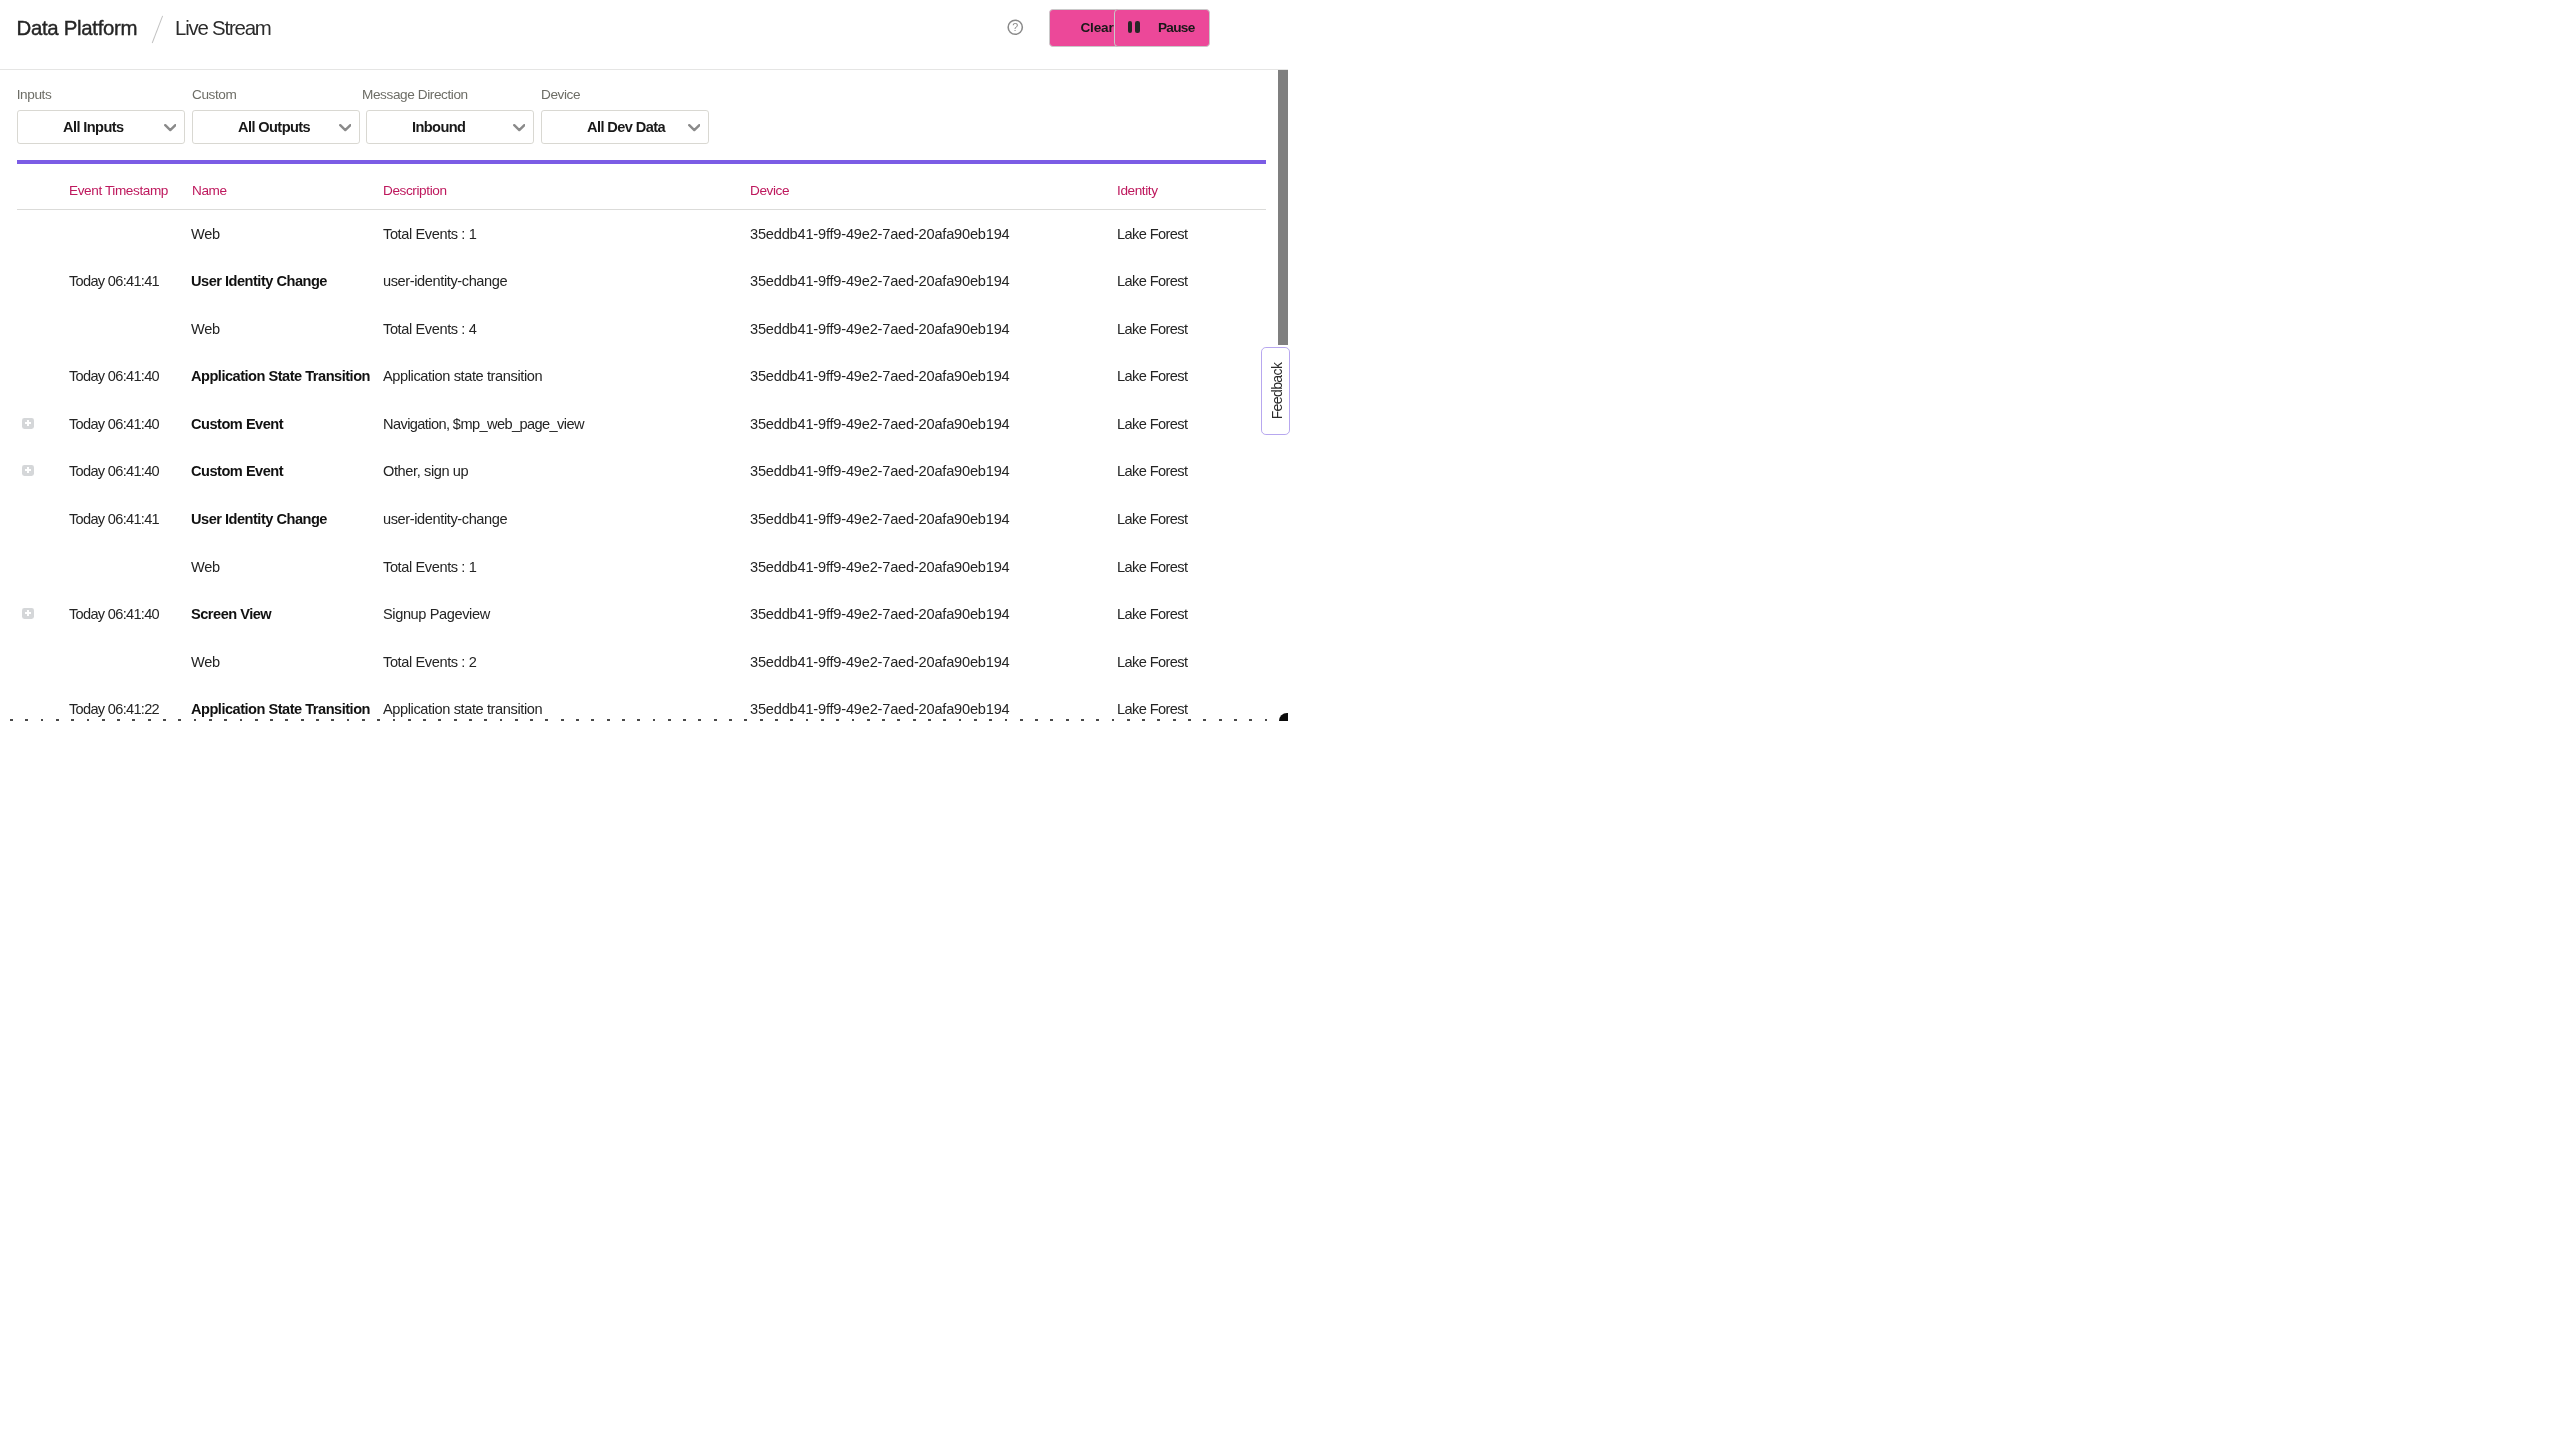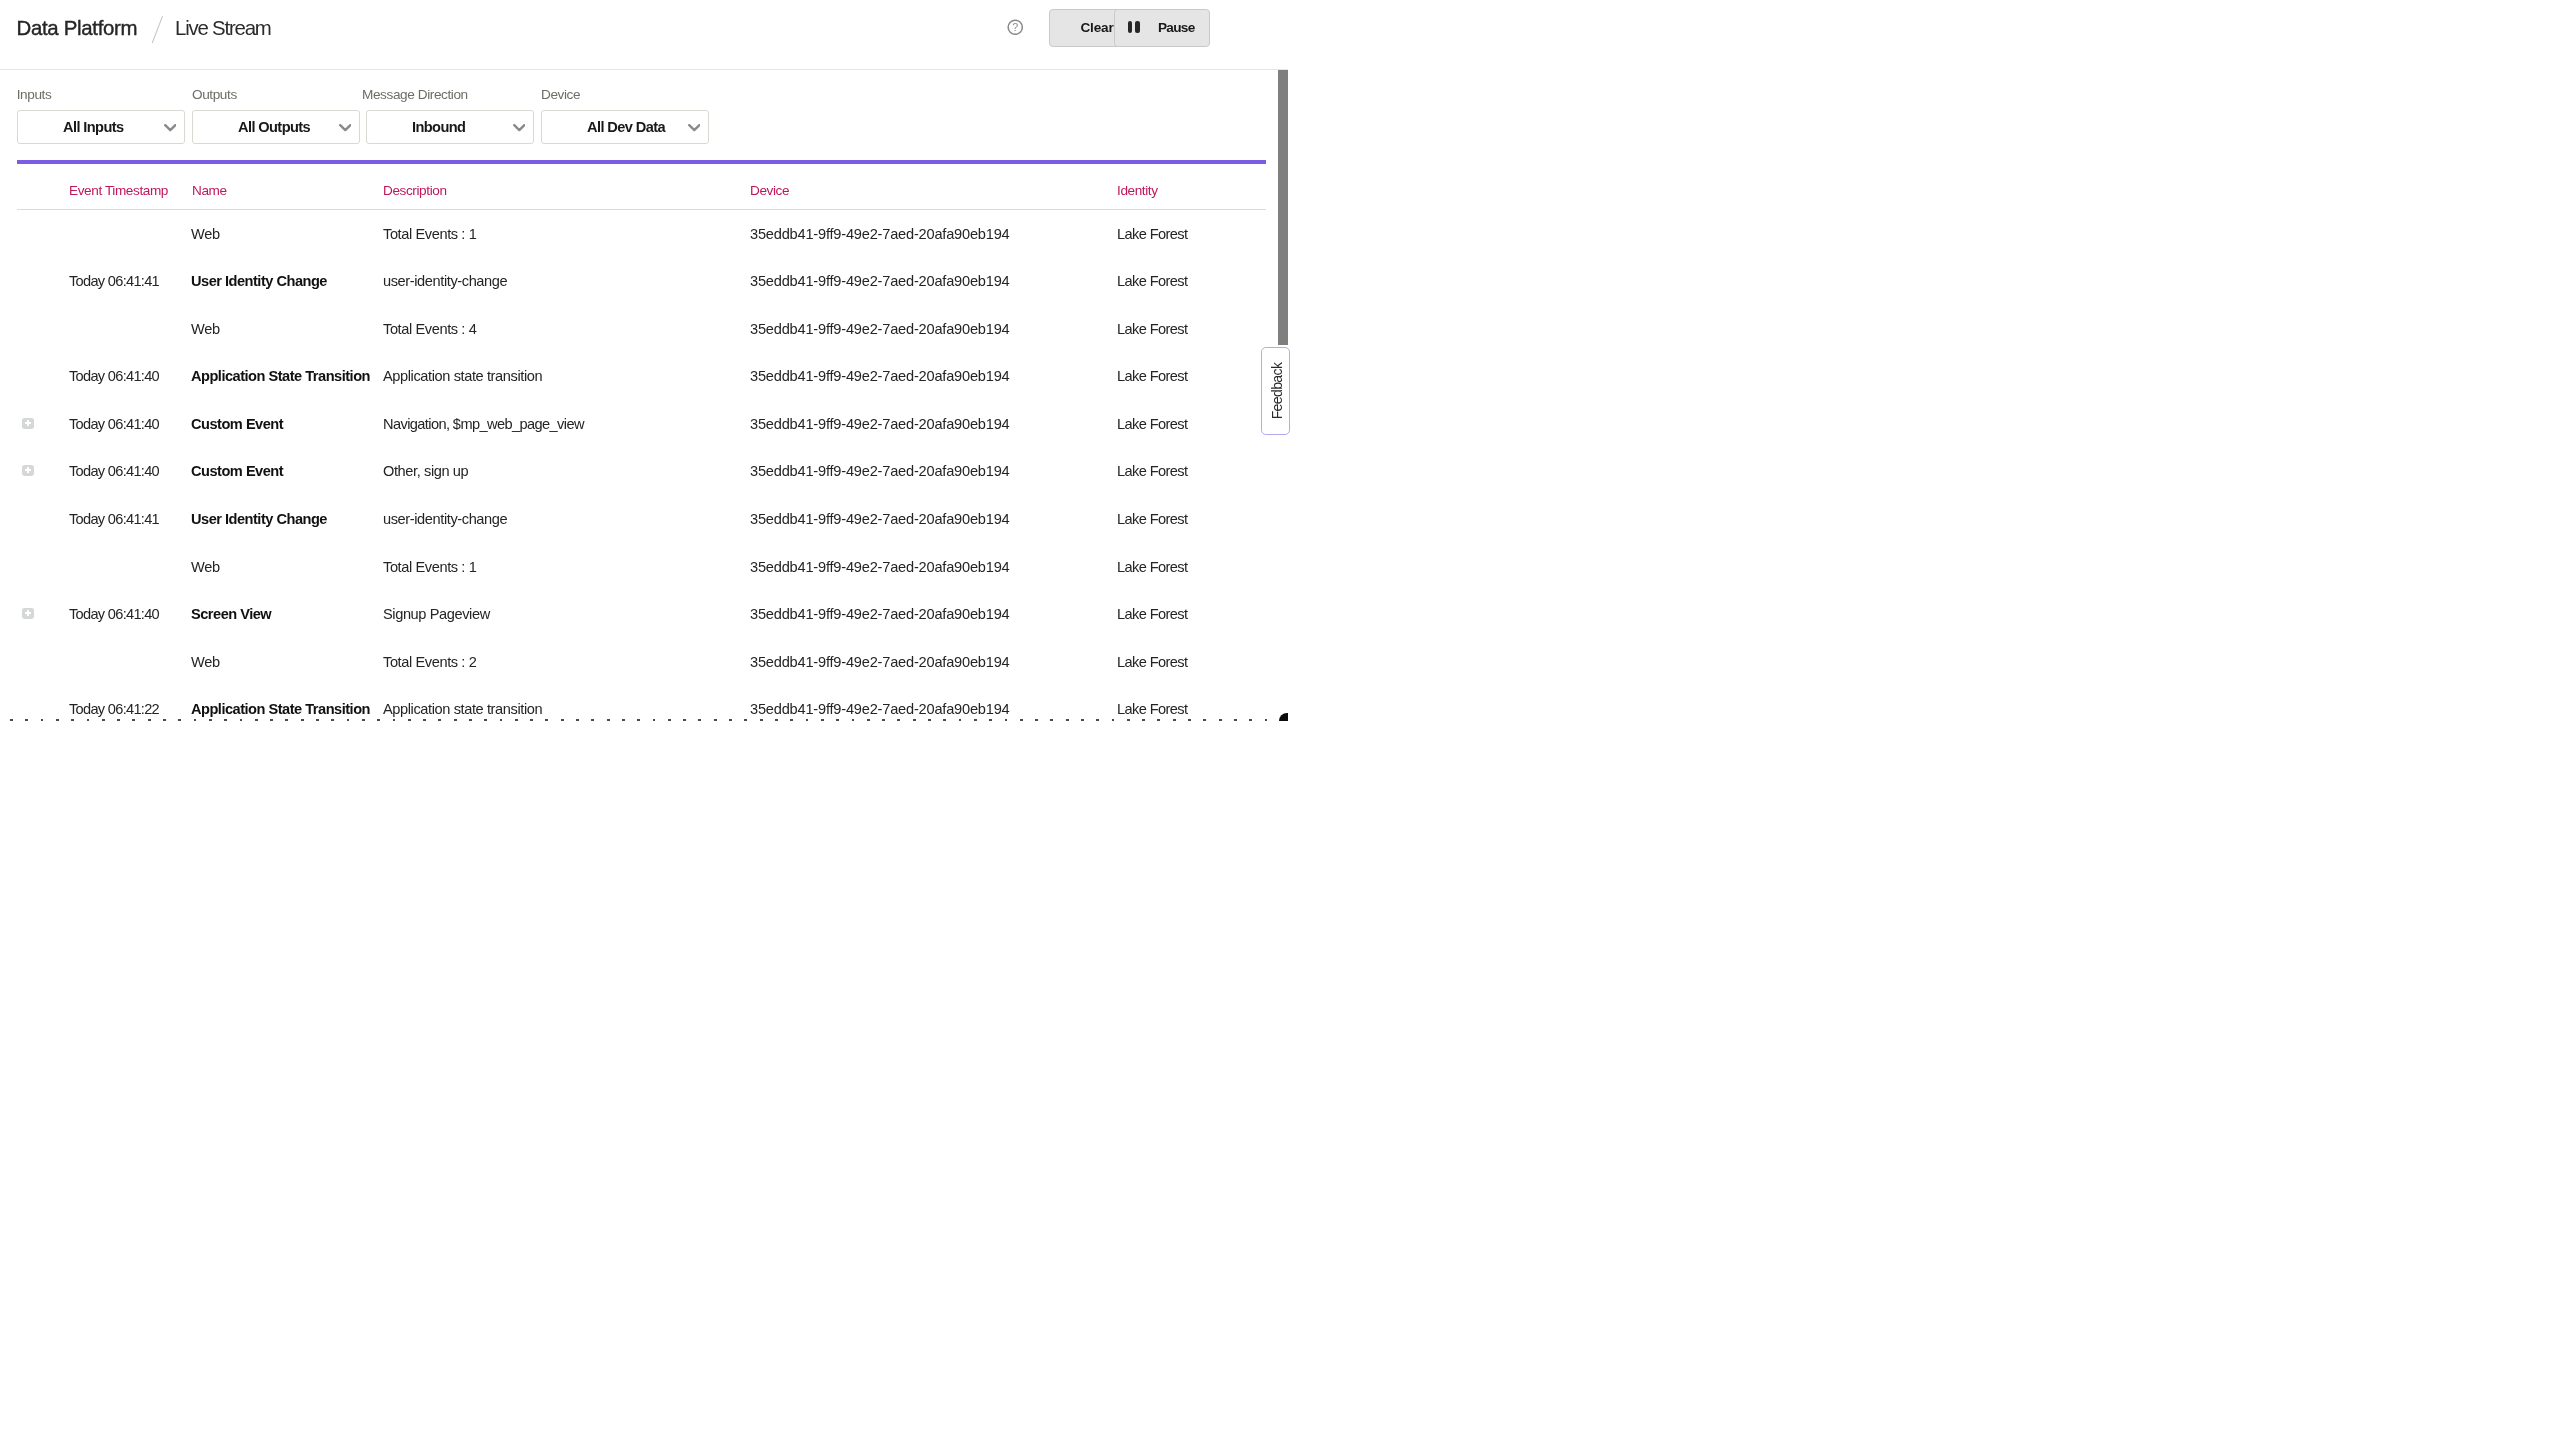--- a/index.html
+++ b/index.html
@@ -7,21 +7,21 @@
   html,body { width:1288px; height:721px; background:#fff; overflow:hidden;
     font-family:"Liberation Sans",sans-serif; }
   .a { position:absolute; }
   .crumb1 { left:16.5px; top:17.4px; font-size:20.4px; font-weight:400; color:#262626;
     letter-spacing:-0.3px; -webkit-text-stroke:0.4px #262626; }
   .crumb2 { left:175px; top:17.4px; font-size:20.4px; font-weight:400; color:#2b2b2b; letter-spacing:-1.2px; }
   .slash { left:157px; top:14.8px; width:1.3px; height:28.5px; background:#c2c2c2;
     transform:rotate(21deg); transform-origin:center; }
   .helpicon { left:1007px; top:19px; }
   .btn { top:9.2px; height:38px; border:1px solid #c9c9c9; border-radius:3.9px;
-    background:#e5e5e5; font-size:13.6px; font-weight:700; color:#191919; }
+    background:#ec4899; font-size:13.6px; font-weight:700; color:#191919; }
   .btn-clear { left:1049px; width:96px; }
   .btn-clear span { position:absolute; left:0; right:0; top:0; line-height:36px; text-align:center; letter-spacing:-0.2px; }
   .btn-pause { left:1114px; width:96px; }
   .btn-pause .bar { position:absolute; top:11px; width:4.4px; height:11.6px;
     border-radius:2.1px; background:#262626; }
   .b1 { left:13px; } .b2 { left:20.4px; }
   .btn-pause span { position:absolute; left:43px; top:0; line-height:36px; letter-spacing:-0.7px; }
   .hr1 { left:0; top:69px; width:1288px; height:1.1px; background:#e5e5e4; }
   .flabel { top:88px; font-size:13.6px; line-height:13.6px; color:#6d6d66; letter-spacing:-0.4px; }
   .fsel { top:110px; height:34px; width:168px; border:1px solid #d9d8d2; border-radius:2.9px; background:#fff; }
@@ -69,21 +69,21 @@
     <span>Clear</span>
   </div>
   <div class="a btn btn-pause">
     <i class="bar b1"></i>
     <i class="bar b2"></i>
     <span>Pause</span>
   </div>
   <div class="a hr1"></div>
 
   <div class="a flabel" style="left:16.7px">Inputs</div>
-  <div class="a flabel" style="left:192px">Outputs</div>
+  <div class="a flabel" style="left:192px">Custom</div>
   <div class="a flabel" style="left:362px">Message Direction</div>
   <div class="a flabel" style="left:541px">Device</div>
   <div class="a fsel" style="left:17px">
     <b>All Inputs</b>
     <svg width="12.6" height="7.8" viewBox="0 0 13 8">
       <path d="M1.3,1.2 L6.5,6.2 L11.7,1.2" fill="none" stroke="#8a8a8a" stroke-width="2.5" stroke-linecap="round" stroke-linejoin="round"></path>
     </svg>
   </div>
   <div class="a fsel" style="left:192px">
     <b>All Outputs</b>

